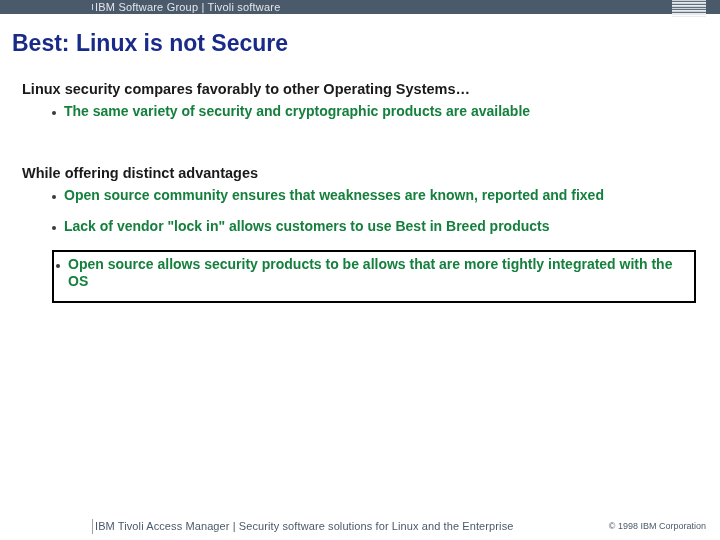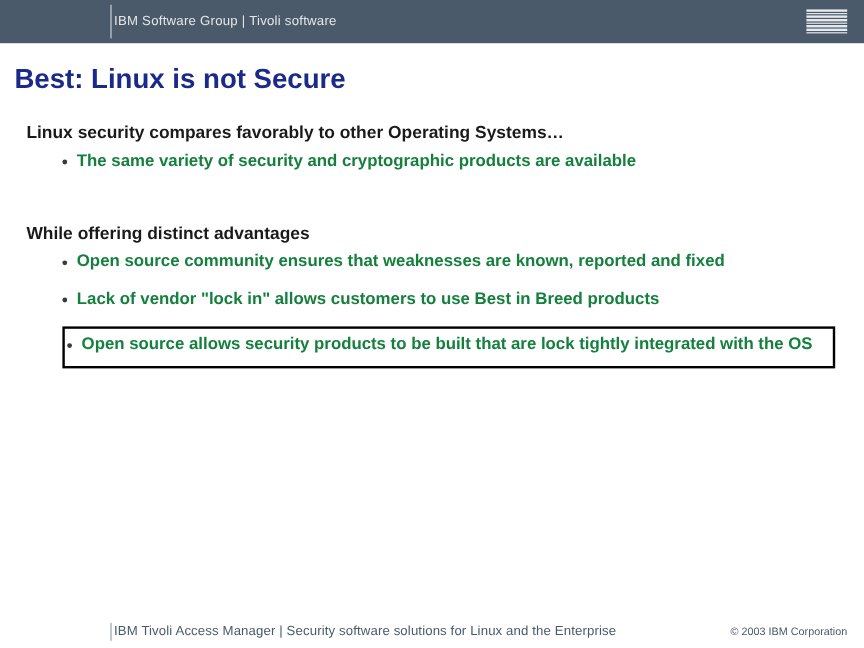--- a/index.html
+++ b/index.html
@@ -6,21 +6,21 @@
   body {
     width: 720px;
     height: 540px;
     background: #fff;
     font-family: Arial, Helvetica, sans-serif;
     position: relative;
     overflow: hidden;
   }
   .header {
     position: relative;
-    height: 36px;
+    height: 14px;
     background: #4a5a6a;
     display: flex;
     align-items: center;
     padding-left: 95px;
   }
   .header-rule {
     position: absolute;
     left: 92px;
     top: 4px;
     bottom: 4px;
@@ -159,22 +159,22 @@
     <div class="bullet-text">Open source community ensures that weaknesses are known, reported and fixed</div>
   </div>
 
   <div class="bullet-row">
     <div class="bullet-dot"></div>
     <div class="bullet-text">Lack of vendor "lock in" allows customers to use Best in Breed products</div>
   </div>
 
   <div class="highlight-box">
     <div class="bullet-dot"></div>
-    <div class="bullet-text">Open source allows security products to be built that are lock tightly integrated with the OS</div>
+    <div class="bullet-text">Open source allows security products to be allows that are more tightly integrated with the OS</div>
   </div>
 
 </div>
 
 <div class="footer">
   <div class="footer-rule"></div>
   <span class="footer-left">IBM Tivoli Access Manager  |  Security software solutions for Linux and the Enterprise</span>
-  <span class="footer-right">© 2003 IBM Corporation</span>
+  <span class="footer-right">© 1998 IBM Corporation</span>
 </div>
 
 </body></html>

